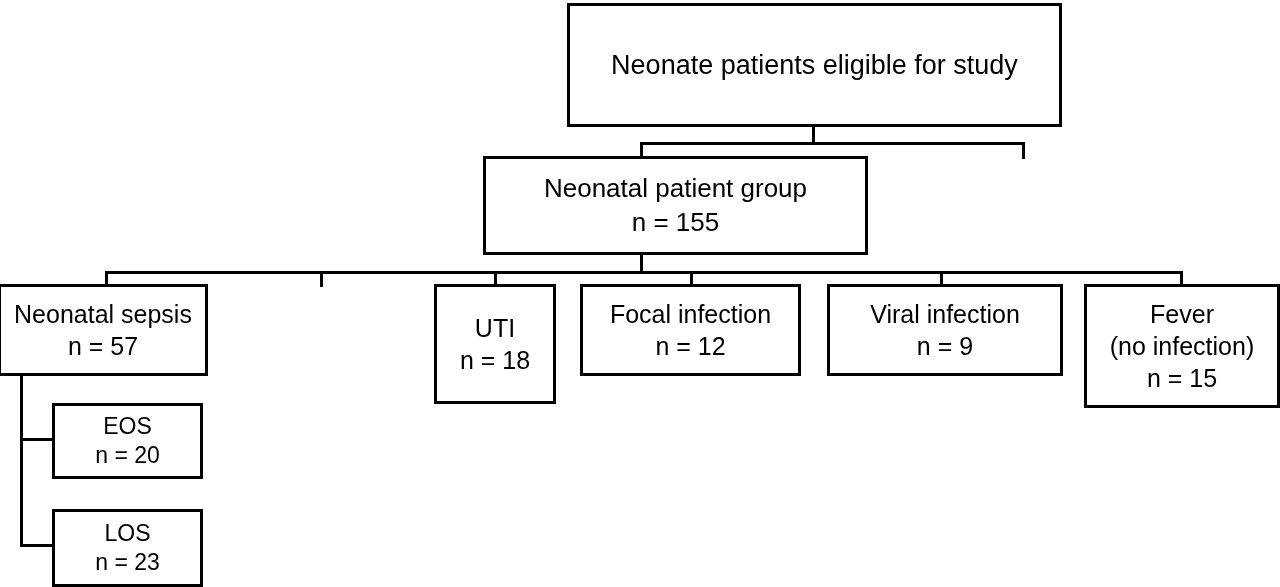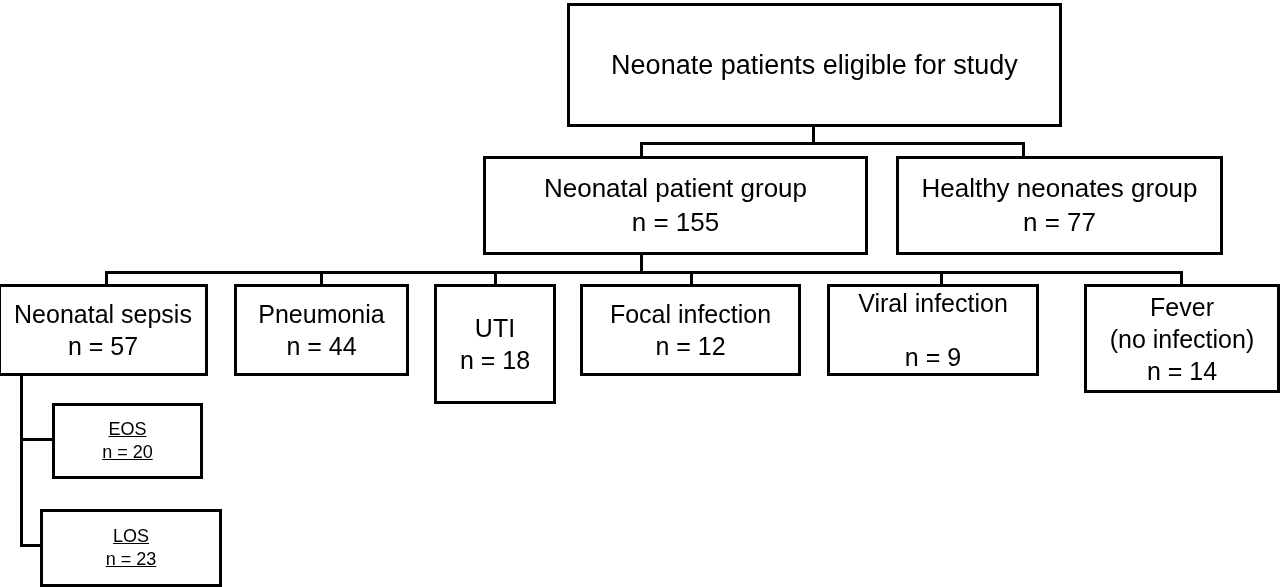--- a/index.html
+++ b/index.html
@@ -32,40 +32,40 @@
     z-index: 3;
   }
   .node .ln {
     display: block;
     white-space: nowrap;
   }
   
   .t1 { font-size: 27px; }
   .t2 { font-size: 26px; margin-left: 37px; }
   .t3 { font-size: 25px; }
-  .t4 { font-size: 18px; text-decoration: underline; }
+  .t4 { font-size: 23px; }
 
   
   #node-root      { left: 567px;  top: 3px;   width: 495px; height: 124px; }
 
   
   #node-patient   { left: 446px;  top: 156px; width: 385px; height: 99px; }
   #node-healthy   { left: 859px;  top: 156px; width: 327px; height: 99px; }
 
   
   #node-sepsis    { left: -2px;   top: 284px; width: 210px; height: 92px; }
   #node-pneumonia { left: 234px;  top: 284px; width: 175px; height: 92px; }
   #node-uti       { left: 434px;  top: 284px; width: 122px; height: 120px; }
   #node-focal     { left: 580px;  top: 284px; width: 221px; height: 92px; text-align: center; }
-  #node-viral     { left: 827px;  top: 284px; width: 212px; height: 92px; justify-content: space-between; }
-  #node-fever     { left: 1084px; top: 284px; width: 196px; height: 109px; }
+  #node-viral     { left: 827px;  top: 284px; width: 236px; height: 92px; }
+  #node-fever     { left: 1084px; top: 284px; width: 196px; height: 124px; }
 
   
   #node-eos       { left: 52px;   top: 403px; width: 151px; height: 76px; }
-  #node-los       { left: 40px;   top: 509px; width: 182px; height: 78px; }
+  #node-los       { left: 52px;   top: 509px; width: 151px; height: 78px; }
 
   
   .conn {
     position: absolute;
     background: #000000;
     z-index: 1;
   }
   .vline { width: 3px; }
   .hline { height: 3px; }
 
@@ -115,54 +115,46 @@
 
   <div class="node t1" id="node-root">
     <span class="ln">Neonate patients eligible for study</span>
   </div>
 
   <div class="node t2" id="node-patient">
     <span class="ln">Neonatal patient group</span>
     <span class="ln">n = 155</span>
   </div>
 
-  <div class="node t2" id="node-healthy">
-    <span class="ln">Healthy neonates group</span>
-    <span class="ln">n = 77</span>
-  </div>
 
   <div class="node t3" id="node-sepsis">
     <span class="ln">Neonatal sepsis</span>
     <span class="ln">n = 57</span>
   </div>
 
-  <div class="node t3" id="node-pneumonia">
-    <span class="ln">Pneumonia</span>
-    <span class="ln">n = 44</span>
-  </div>
 
   <div class="node t3" id="node-uti">
     <span class="ln">UTI</span>
     <span class="ln">n = 18</span>
   </div>
 
   <div class="node t3" id="node-focal">
     <span class="ln">Focal infection</span>
     <span class="ln">n = 12</span>
   </div>
 
   <div class="node t3" id="node-viral">
     <span class="ln">Viral infection</span>
     <span class="ln">n = 9</span>
   </div>
 
   <div class="node t3" id="node-fever">
     <span class="ln">Fever</span>
     <span class="ln">(no infection)</span>
-    <span class="ln">n = 14</span>
+    <span class="ln">n = 15</span>
   </div>
 
   <div class="node t4" id="node-eos">
     <span class="ln">EOS</span>
     <span class="ln">n = 20</span>
   </div>
 
   <div class="node t4" id="node-los">
     <span class="ln">LOS</span>
     <span class="ln">n = 23</span>

